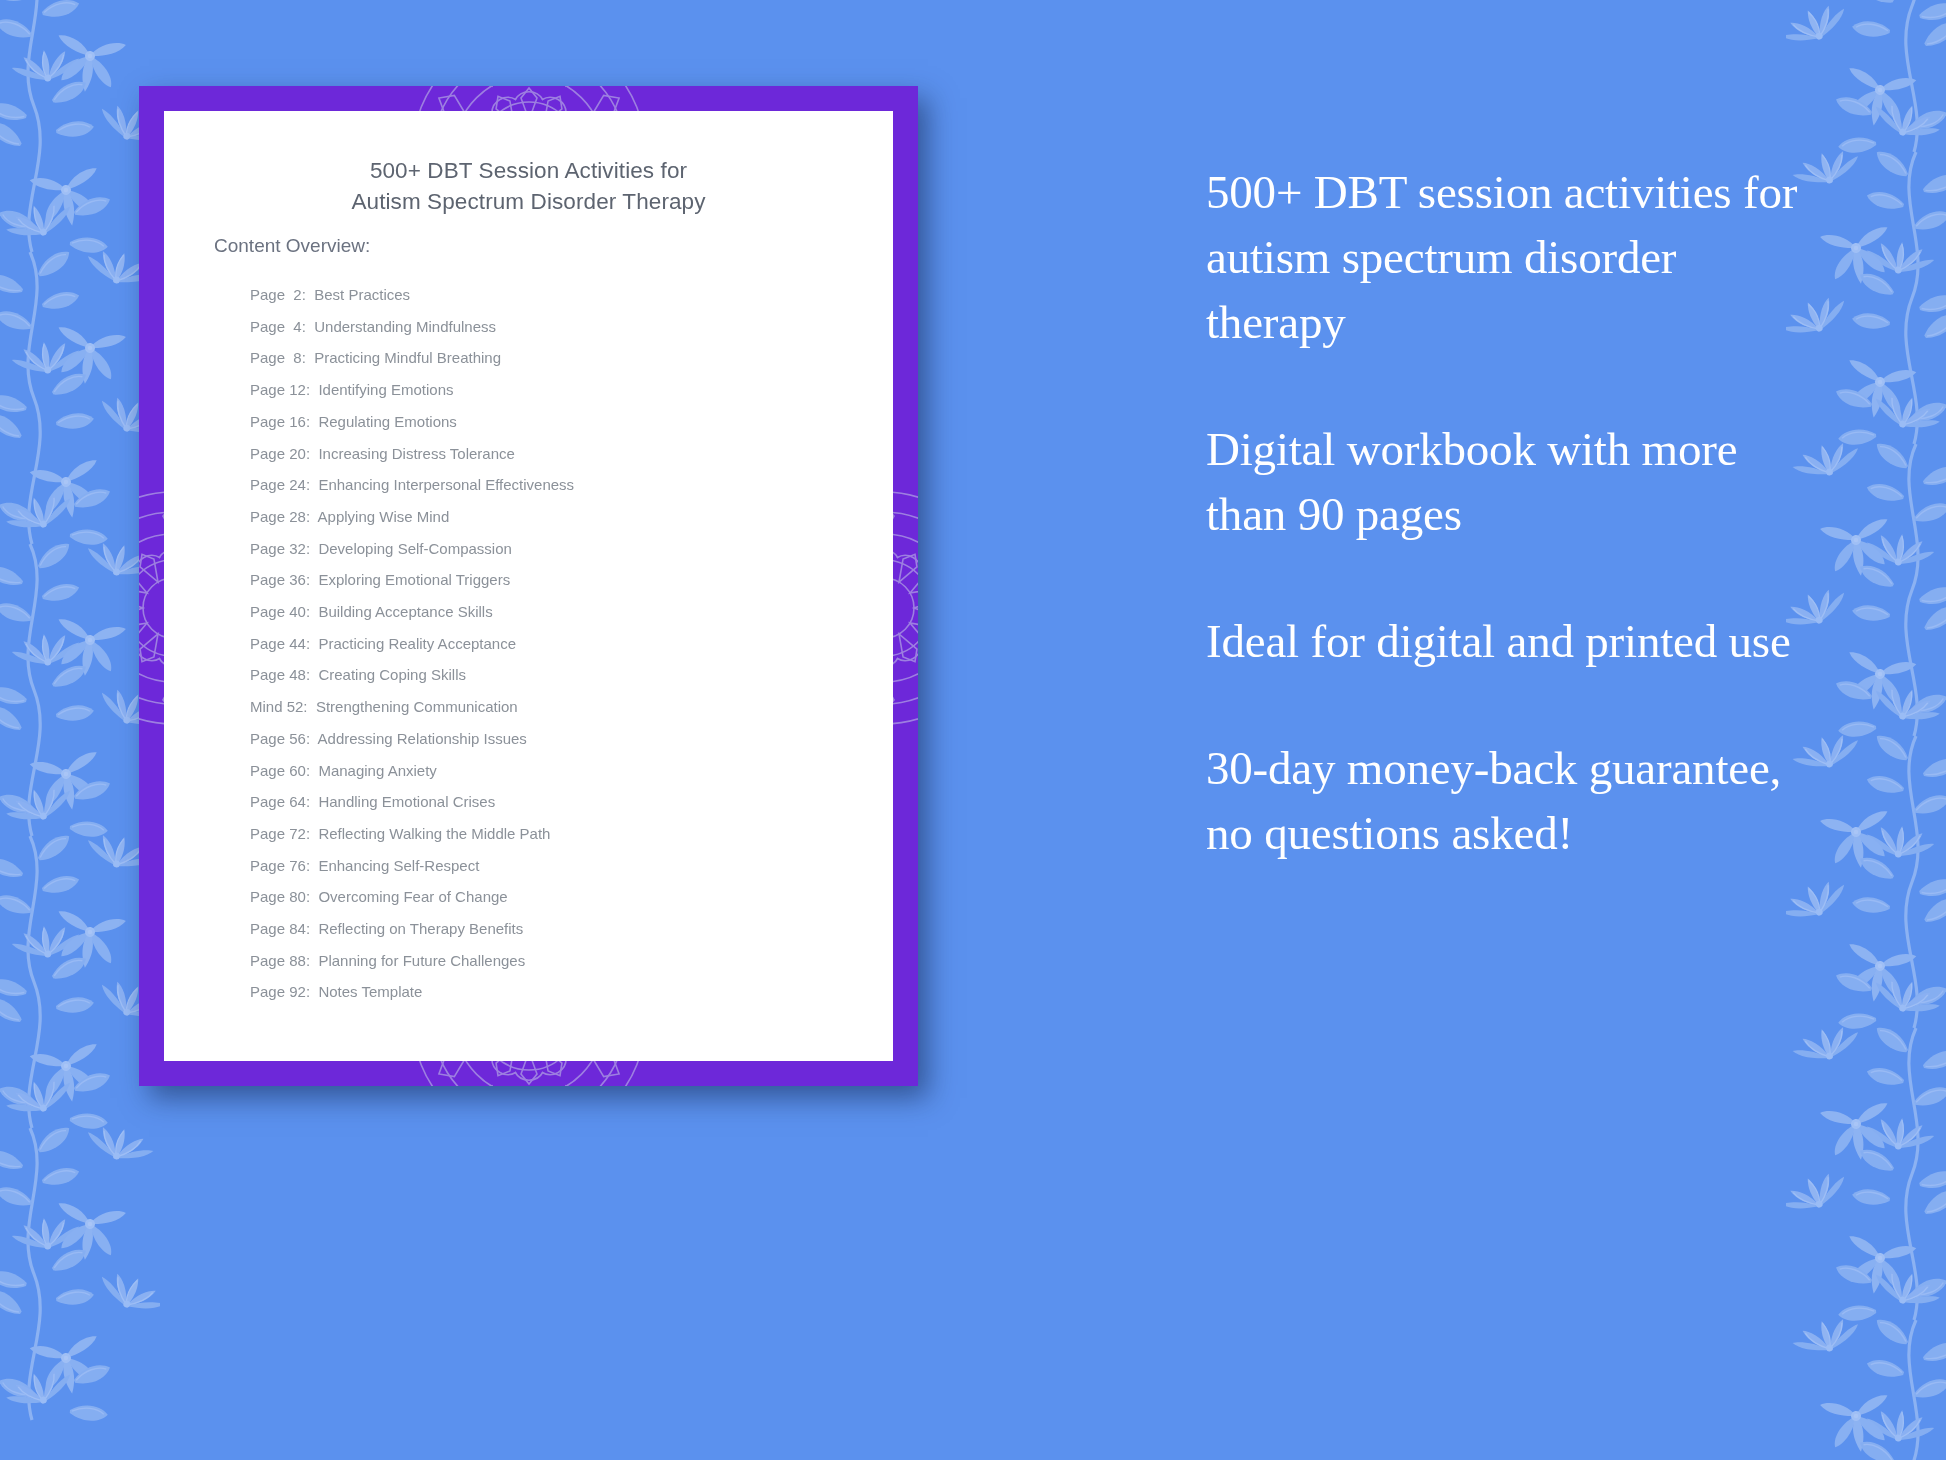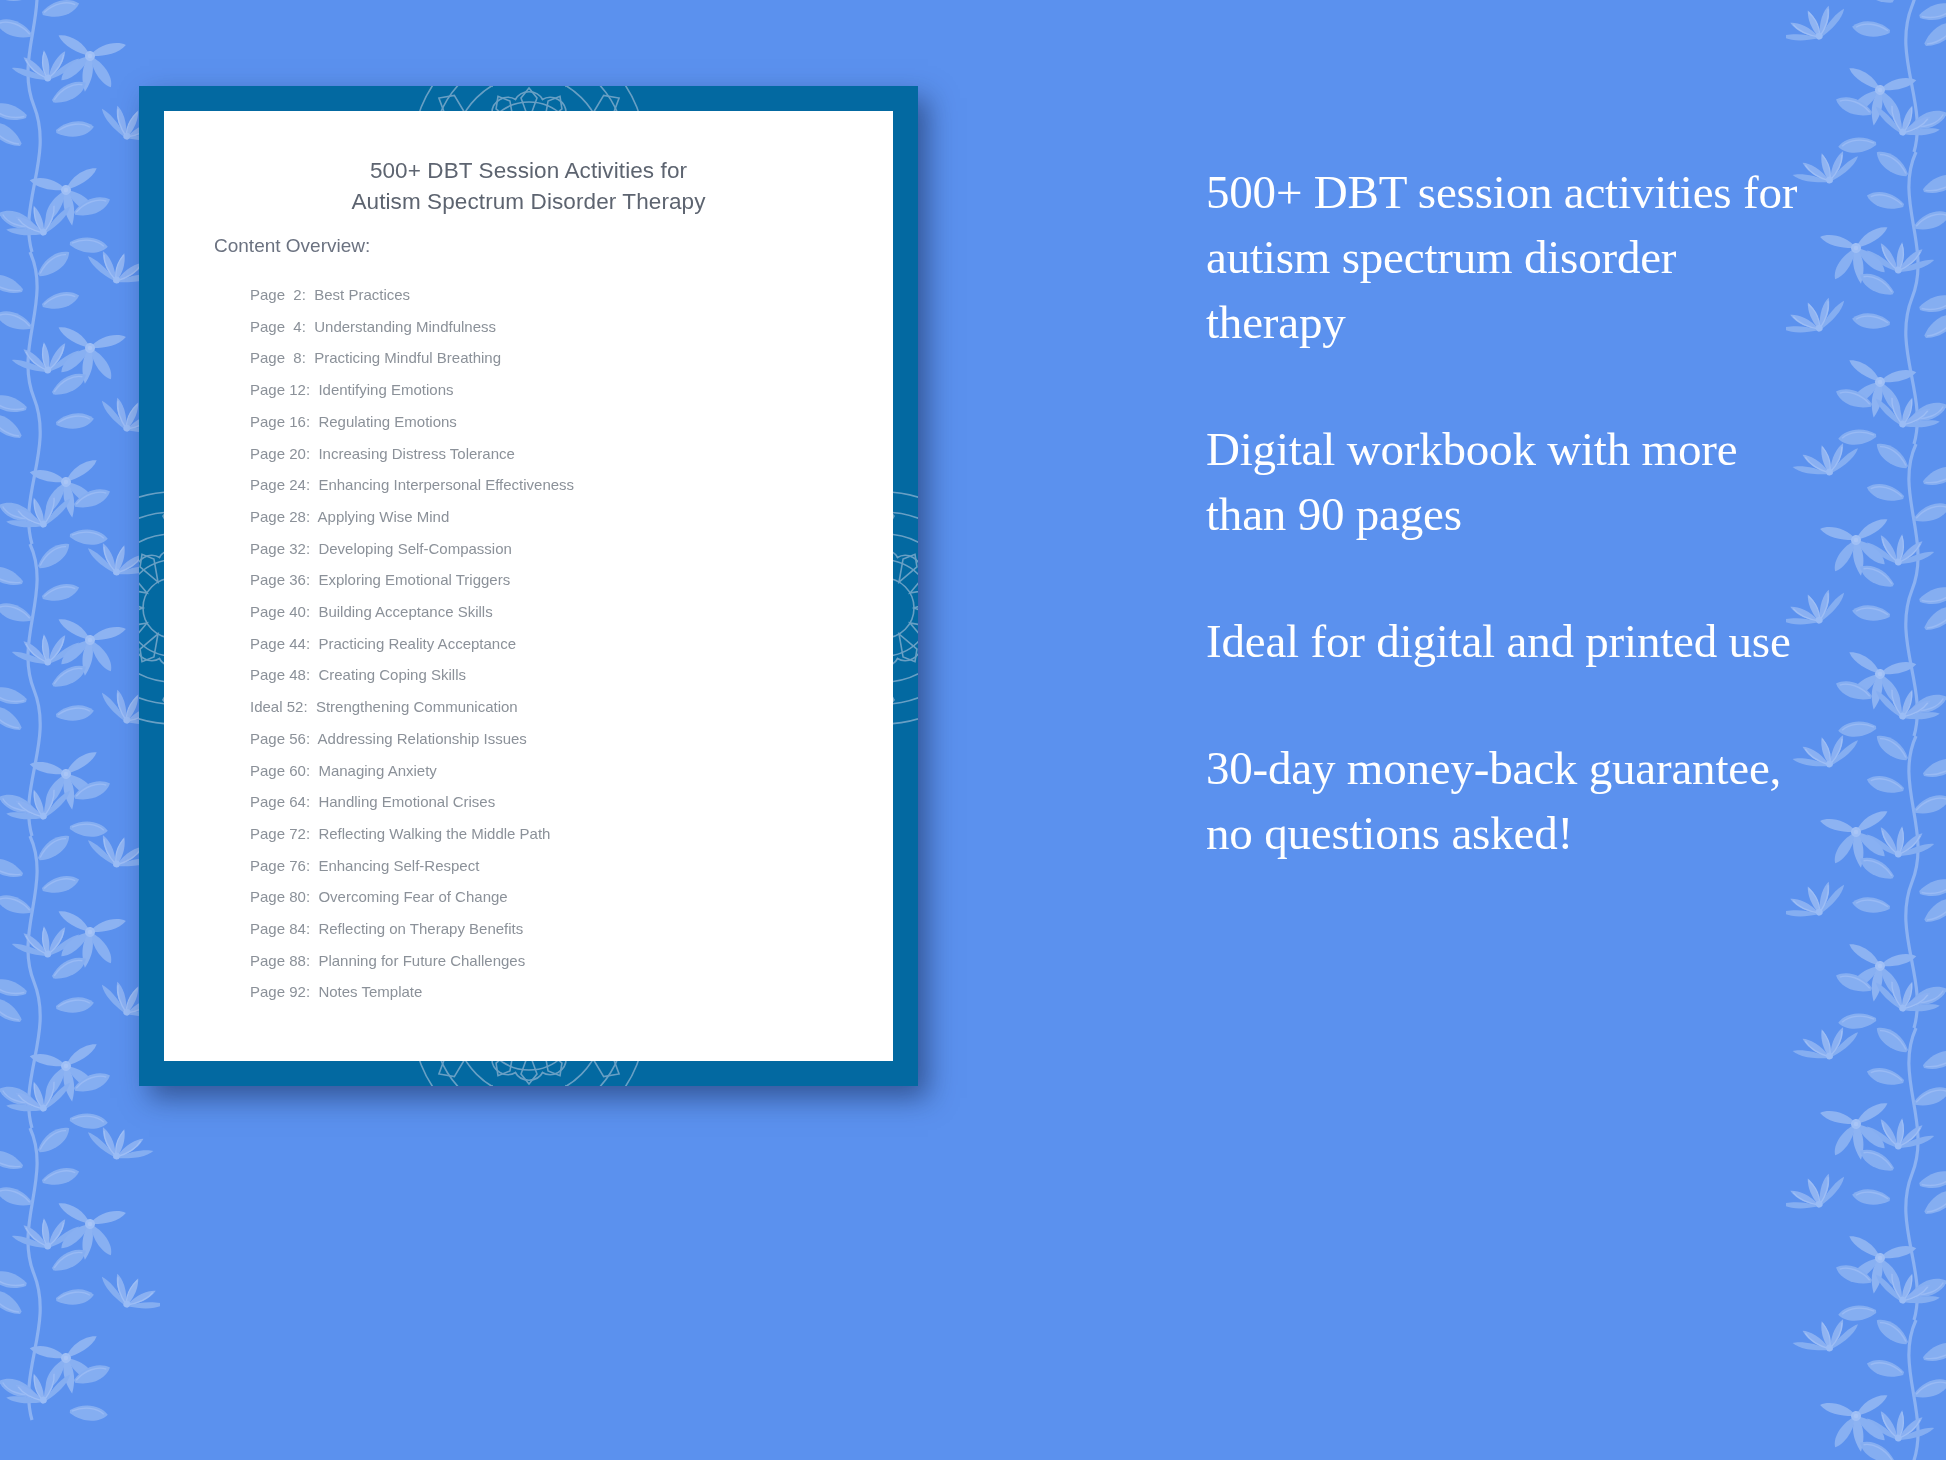--- a/index.html
+++ b/index.html
@@ -30,21 +30,21 @@
 
   .floral-border svg { display: block; width: 100%; height: 100%; }
 
   
   .doc-card {
     position: absolute;
     left: 139px;
     top: 86px;
     width: 779px;
     height: 1000px;
-    background: #0369a1;
+    background: #6d28d9;
     box-shadow: 10px 12px 26px rgba(18, 38, 80, 0.55);
     overflow: hidden;
   }
 
   .doc-watermarks {
     position: absolute;
     inset: 0;
     pointer-events: none;
     opacity: 0.5;
   }
@@ -499,21 +499,21 @@
         <li class="toc-item"><span class="toc-page-label">Page 12:</span>  <span class="toc-entry-title">Identifying Emotions</span></li>
         <li class="toc-item"><span class="toc-page-label">Page 16:</span>  <span class="toc-entry-title">Regulating Emotions</span></li>
         <li class="toc-item"><span class="toc-page-label">Page 20:</span>  <span class="toc-entry-title">Increasing Distress Tolerance</span></li>
         <li class="toc-item"><span class="toc-page-label">Page 24:</span>  <span class="toc-entry-title">Enhancing Interpersonal Effectiveness</span></li>
         <li class="toc-item"><span class="toc-page-label">Page 28:</span>  <span class="toc-entry-title">Applying Wise Mind</span></li>
         <li class="toc-item"><span class="toc-page-label">Page 32:</span>  <span class="toc-entry-title">Developing Self-Compassion</span></li>
         <li class="toc-item"><span class="toc-page-label">Page 36:</span>  <span class="toc-entry-title">Exploring Emotional Triggers</span></li>
         <li class="toc-item"><span class="toc-page-label">Page 40:</span>  <span class="toc-entry-title">Building Acceptance Skills</span></li>
         <li class="toc-item"><span class="toc-page-label">Page 44:</span>  <span class="toc-entry-title">Practicing Reality Acceptance</span></li>
         <li class="toc-item"><span class="toc-page-label">Page 48:</span>  <span class="toc-entry-title">Creating Coping Skills</span></li>
-        <li class="toc-item"><span class="toc-page-label">Ideal 52:</span>  <span class="toc-entry-title">Strengthening Communication</span></li>
+        <li class="toc-item"><span class="toc-page-label">Mind 52:</span>  <span class="toc-entry-title">Strengthening Communication</span></li>
         <li class="toc-item"><span class="toc-page-label">Page 56:</span>  <span class="toc-entry-title">Addressing Relationship Issues</span></li>
         <li class="toc-item"><span class="toc-page-label">Page 60:</span>  <span class="toc-entry-title">Managing Anxiety</span></li>
         <li class="toc-item"><span class="toc-page-label">Page 64:</span>  <span class="toc-entry-title">Handling Emotional Crises</span></li>
         <li class="toc-item"><span class="toc-page-label">Page 72:</span>  <span class="toc-entry-title">Reflecting Walking the Middle Path</span></li>
         <li class="toc-item"><span class="toc-page-label">Page 76:</span>  <span class="toc-entry-title">Enhancing Self-Respect</span></li>
         <li class="toc-item"><span class="toc-page-label">Page 80:</span>  <span class="toc-entry-title">Overcoming Fear of Change</span></li>
         <li class="toc-item"><span class="toc-page-label">Page 84:</span>  <span class="toc-entry-title">Reflecting on Therapy Benefits</span></li>
         <li class="toc-item"><span class="toc-page-label">Page 88:</span>  <span class="toc-entry-title">Planning for Future Challenges</span></li>
         <li class="toc-item"><span class="toc-page-label">Page 92:</span>  <span class="toc-entry-title">Notes Template</span></li>
       </ul>

